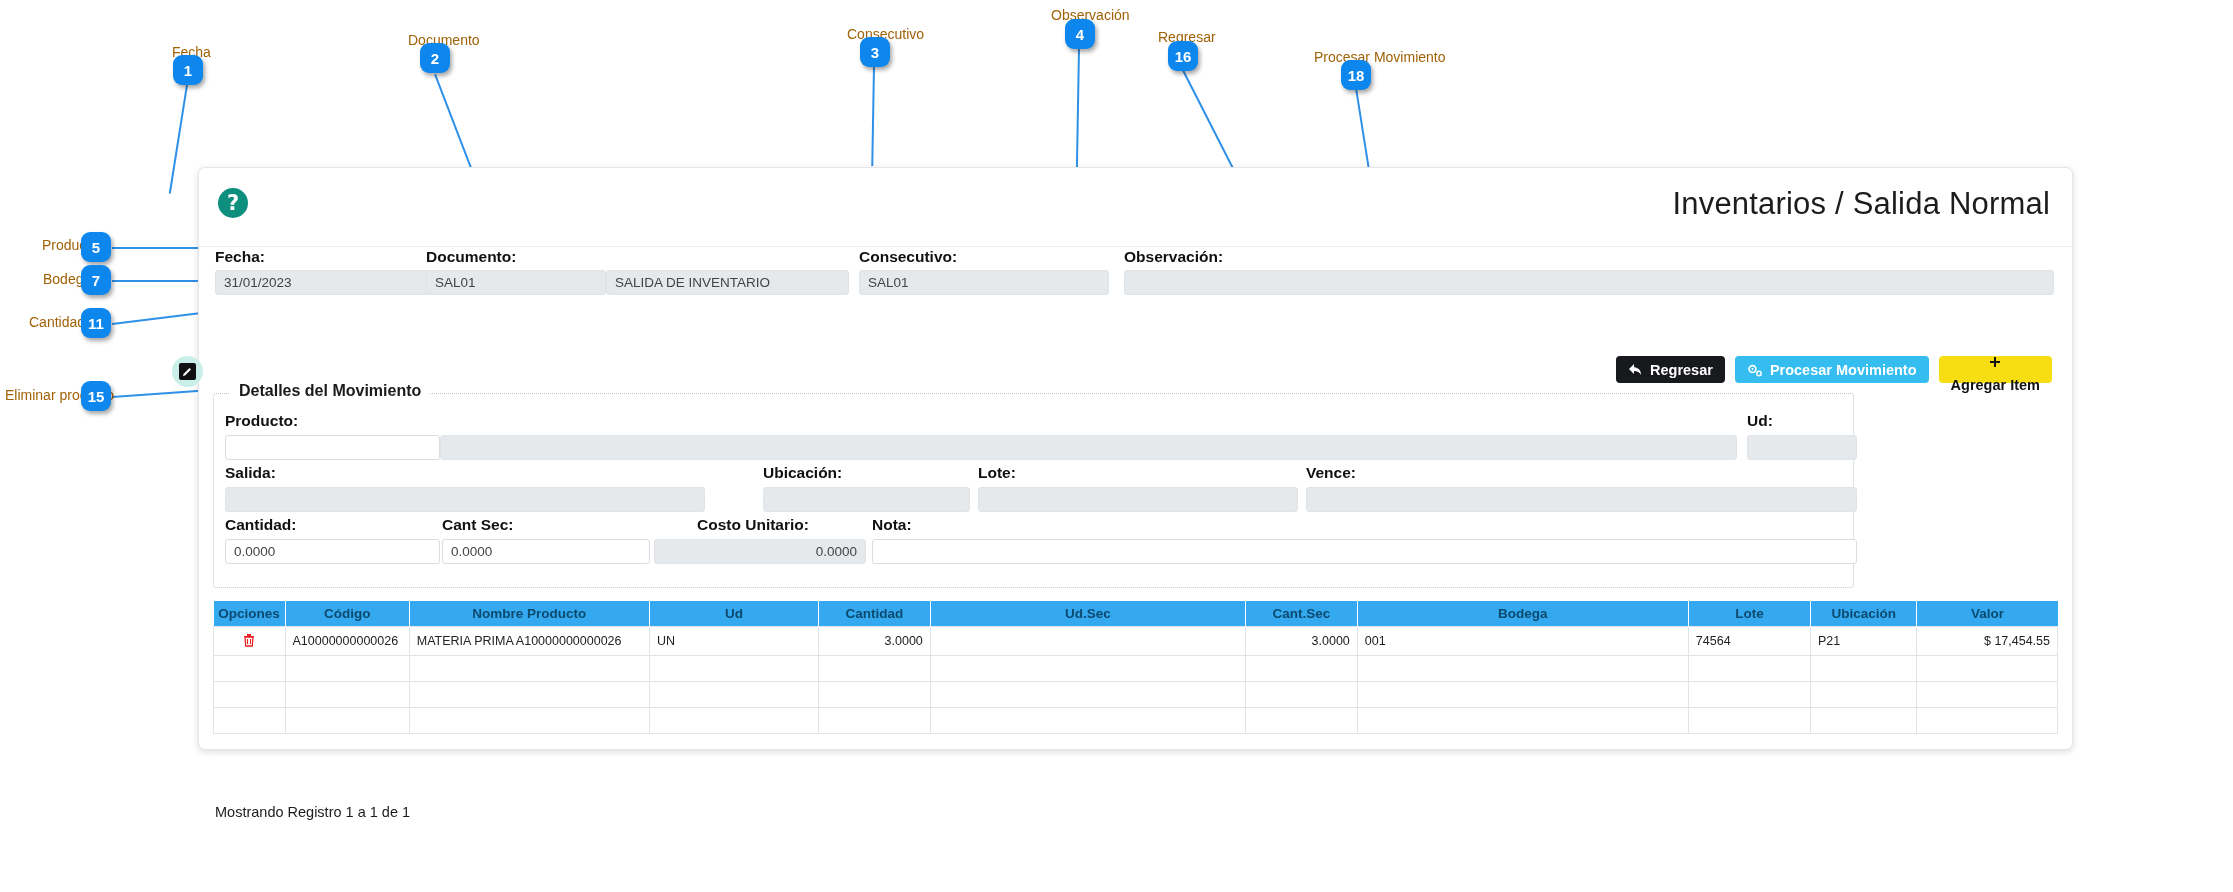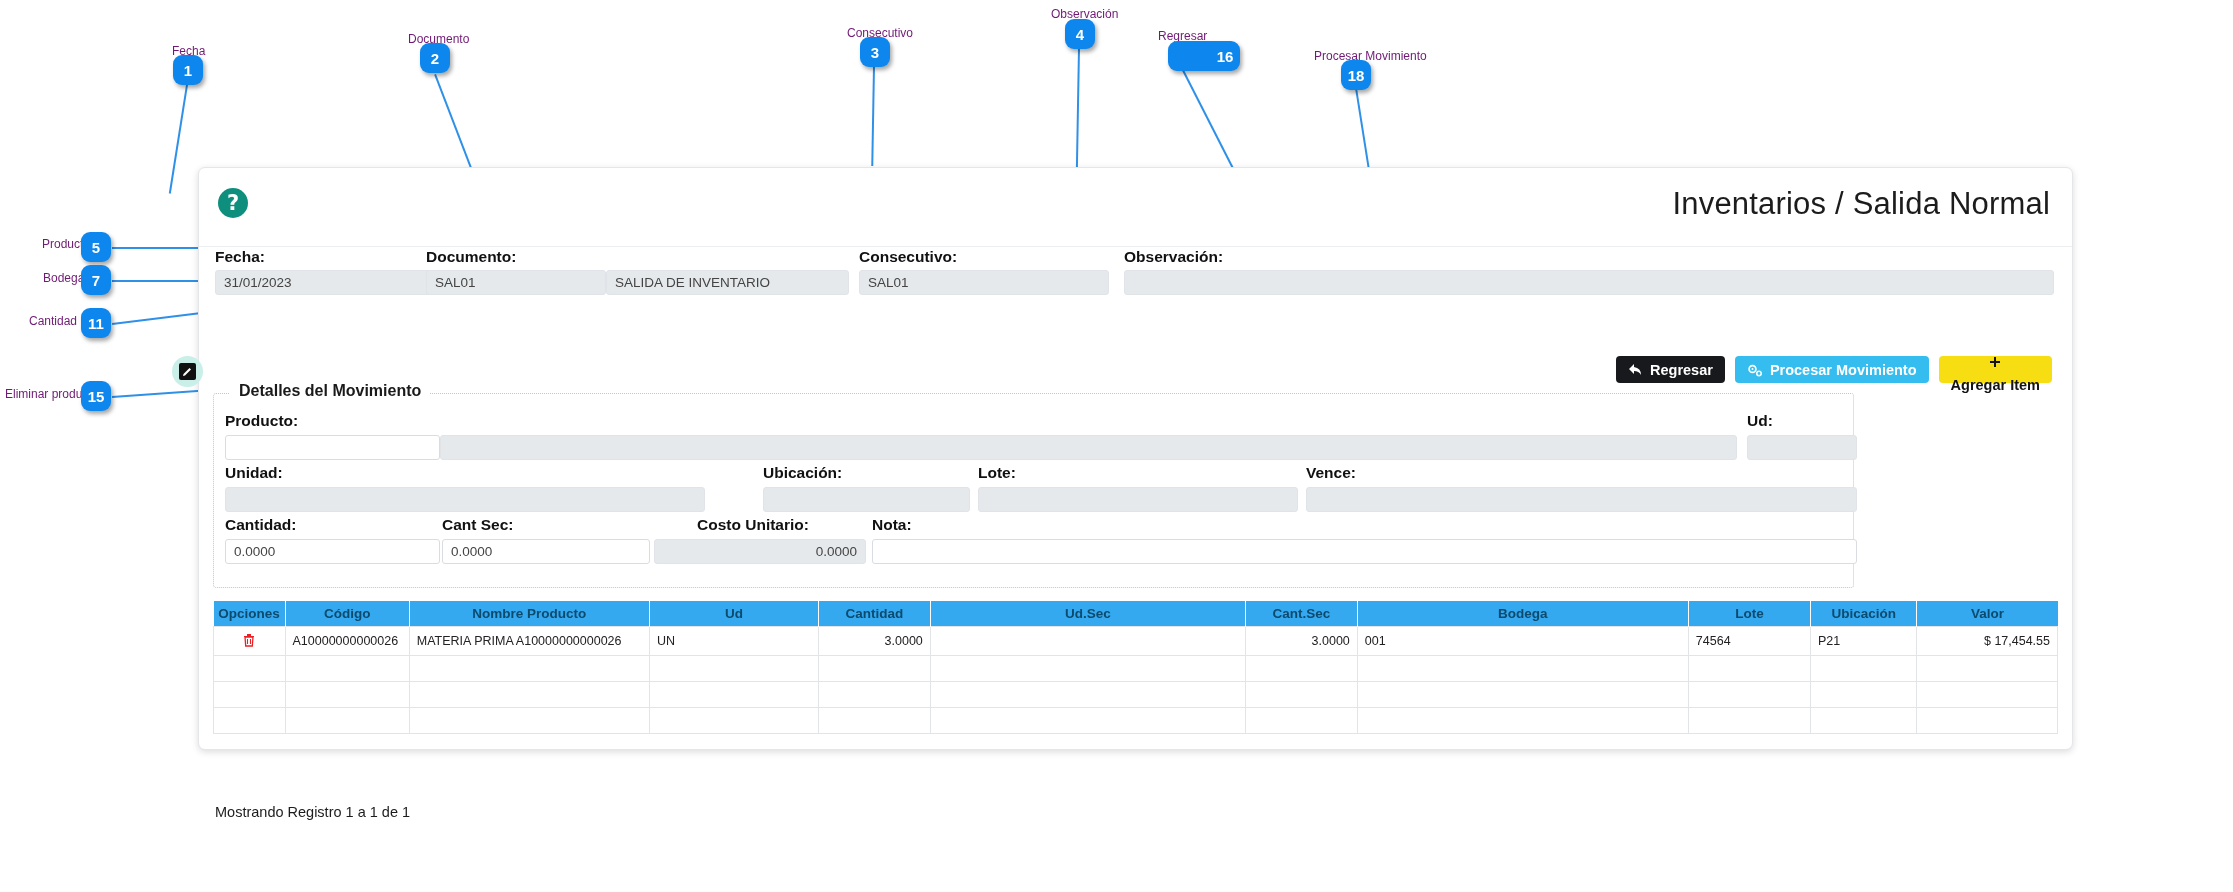--- a/index.html
+++ b/index.html
@@ -15,21 +15,21 @@
 
   
   .ann-line{position:absolute;background:#2f90e8;transform-origin:0 0;height:1.6px;pointer-events:none;}
   .ann-badge{
     position:absolute;width:30px;height:30px;border-radius:9px;
     background:#0d87ee;color:#fff;font-size:15px;font-weight:700;
     display:flex;align-items:center;justify-content:center;
     box-shadow:2px 3px 4px rgba(0,0,0,0.35);
     letter-spacing:0;
   }
-  .ann-label{position:absolute;font-size:12px;color:#701a75;white-space:nowrap;}
+  .ann-label{position:absolute;font-size:14px;color:#a16207;white-space:nowrap;}
 
   
   .card{
     position:absolute;left:198px;top:167px;width:1875px;height:583px;
     background:#fff;border:1px solid #e4e6e9;border-radius:7px;
     box-shadow:0 2px 7px rgba(0,0,0,0.14);
     box-sizing:border-box;
   }
   .card-top{
     position:relative;height:78px;border-bottom:1px solid #eceef0;
@@ -140,21 +140,21 @@
   <div class="ann-label" style="left:408px;top:32px;">Documento</div>
   <div class="ann-badge" style="left:420px;top:43px;">2</div>
 
   <div class="ann-label" style="left:847px;top:26px;">Consecutivo</div>
   <div class="ann-badge" style="left:860px;top:37px;">3</div>
 
   <div class="ann-label" style="left:1051px;top:7px;">Observación</div>
   <div class="ann-badge" style="left:1065px;top:19px;">4</div>
 
   <div class="ann-label" style="left:1158px;top:29px;">Regresar</div>
-  <div class="ann-badge" style="left:1168px;top:41px;padding-left:42px;">16</div>
+  <div class="ann-badge" style="left:1168px;top:41px;">16</div>
 
   <div class="ann-label" style="left:1314px;top:49px;">Procesar Movimiento</div>
   <div class="ann-badge" style="left:1341px;top:60px;">18</div>
 
   <div class="ann-label" style="left:42px;top:237px;">Producto</div>
   <div class="ann-badge" style="left:81px;top:232px;">5</div>
 
   <div class="ann-label" style="left:43px;top:271px;">Bodega</div>
   <div class="ann-badge" style="left:81px;top:265px;">7</div>
 
@@ -262,21 +262,21 @@
       </div>
       <div class="inp white" style="position:absolute;left:11px;top:41px;width:215px;"></div>
       <div class="inp plain" style="position:absolute;left:226px;top:41px;width:1297px;"></div>
 
       <div class="fld" style="left:1533px;top:18px;">
         <span class="lbl">Ud:</span>
       </div>
       <div class="inp plain" style="position:absolute;left:1533px;top:41px;width:110px;"></div>
 
       <div class="fld" style="left:11px;top:70px;">
-        <span class="lbl">Unidad:</span>
+        <span class="lbl">Salida:</span>
       </div>
       <div class="inp plain" style="position:absolute;left:11px;top:93px;width:480px;"></div>
 
       <div class="fld" style="left:549px;top:70px;">
         <span class="lbl">Ubicación:</span>
       </div>
       <div class="inp plain" style="position:absolute;left:549px;top:93px;width:207px;"></div>
 
       <div class="fld" style="left:764px;top:70px;">
         <span class="lbl">Lote:</span>

